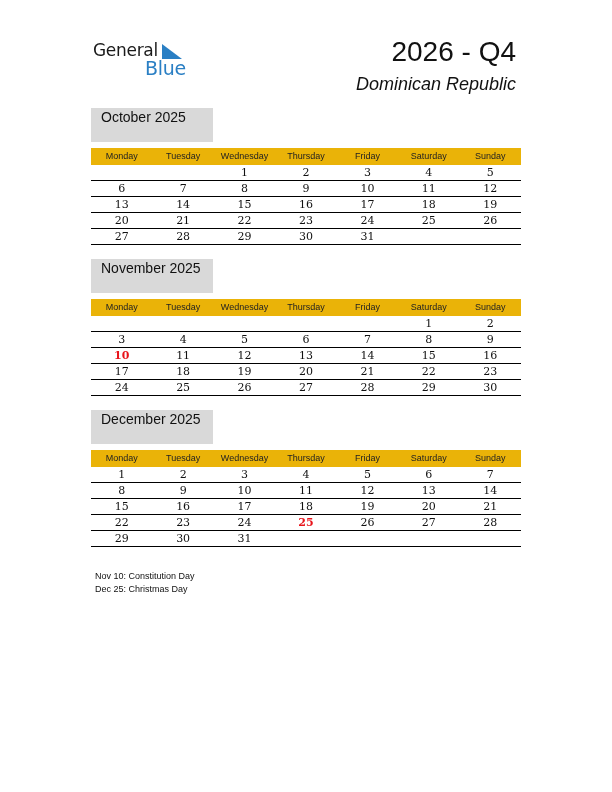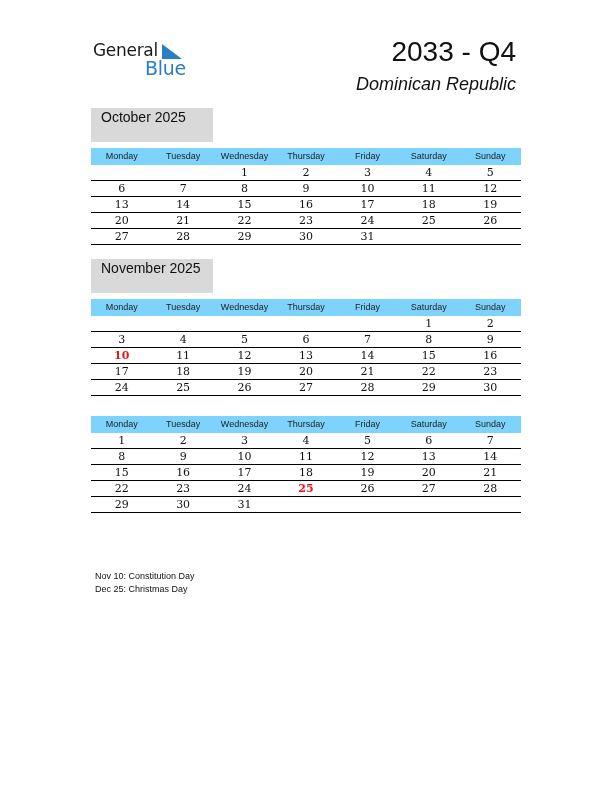--- a/index.html
+++ b/index.html
@@ -5,37 +5,37 @@
   html, body { margin: 0; padding: 0; background: #ffffff; }
   body { width: 612px; height: 792px; position: relative; overflow: hidden; font-family: "Liberation Sans", sans-serif; color: #000; }
   .logo { position: absolute; left: 93px; top: 40px; width: 100px; height: 40px; }
   .logo-general { position: absolute; left: 0; top: 0; font-family: "DejaVu Sans", sans-serif; font-size: 17px; color: #1a1a1a; letter-spacing: -0.3px; text-align: right; }
   .logo-blue { position: absolute; left: 52px; top: 17px; font-family: "DejaVu Sans", sans-serif; font-size: 19px; color: #2a7fc4; letter-spacing: -0.3px; }
   .logo-tri { position: absolute; left: 69px; top: 4px; width: 0; height: 0; border-bottom: 15px solid #2a7fc4; border-right: 20px solid transparent; }
   .title { position: absolute; right: 96px; top: 36px; font-size: 28px; color: #111; }
   .country { position: absolute; right: 96px; top: 74px; font-size: 18px; color: #111; font-style: italic; }
   .month { position: absolute; left: 91px; width: 430px; }
   .month-label { width: 122px; height: 34px; background: #d9d9d9; font-size: 14px; line-height: 18px; padding-left: 10px; box-sizing: border-box; color: #111; }
-  .dow-row { display: flex; margin-top: 6px; height: 17px; background: #7dd3fc; }
+  .dow-row { display: flex; margin-top: 6px; height: 17px; background: #eab308; }
   .dow { flex: 1; text-align: center; font-size: 9px; line-height: 17px; color: #222; }
   .week { display: flex; height: 16px; border-bottom: 1.3px solid #000; box-sizing: border-box; }
   .day { flex: 1; text-align: center; font-family: "DejaVu Serif", serif; font-size: 11px; line-height: 16px; color: #111; }
   .day.holiday { color: #e8141b; font-weight: bold; }
   .holidays { position: absolute; left: 95px; top: 570px; font-size: 9px; line-height: 13px; color: #111; }
 </style>
 </head>
 <body>
 
 <div class="logo">
   <span class="logo-general">General</span>
   <span class="logo-tri"></span>
   <span class="logo-blue">Blue</span>
 </div>
 
-<div class="title">2033 - Q4</div>
+<div class="title">2026 - Q4</div>
 <div class="country">Dominican Republic</div>
 
 <div id="months-container">
     <div class="month" style="top: 108px;">
       <div class="month-label">October 2025</div>
       <div class="dow-row">
         <div class="dow">Monday</div>
         <div class="dow">Tuesday</div>
         <div class="dow">Wednesday</div>
         <div class="dow">Thursday</div>
@@ -140,20 +140,21 @@
         <div class="day">24</div>
         <div class="day">25</div>
         <div class="day">26</div>
         <div class="day">27</div>
         <div class="day">28</div>
         <div class="day">29</div>
         <div class="day">30</div>
       </div>
     </div>
     <div class="month" style="top: 410px;">
+      <div class="month-label">December 2025</div>
       <div class="dow-row">
         <div class="dow">Monday</div>
         <div class="dow">Tuesday</div>
         <div class="dow">Wednesday</div>
         <div class="dow">Thursday</div>
         <div class="dow">Friday</div>
         <div class="dow">Saturday</div>
         <div class="dow">Sunday</div>
       </div>
       <div class="week">

